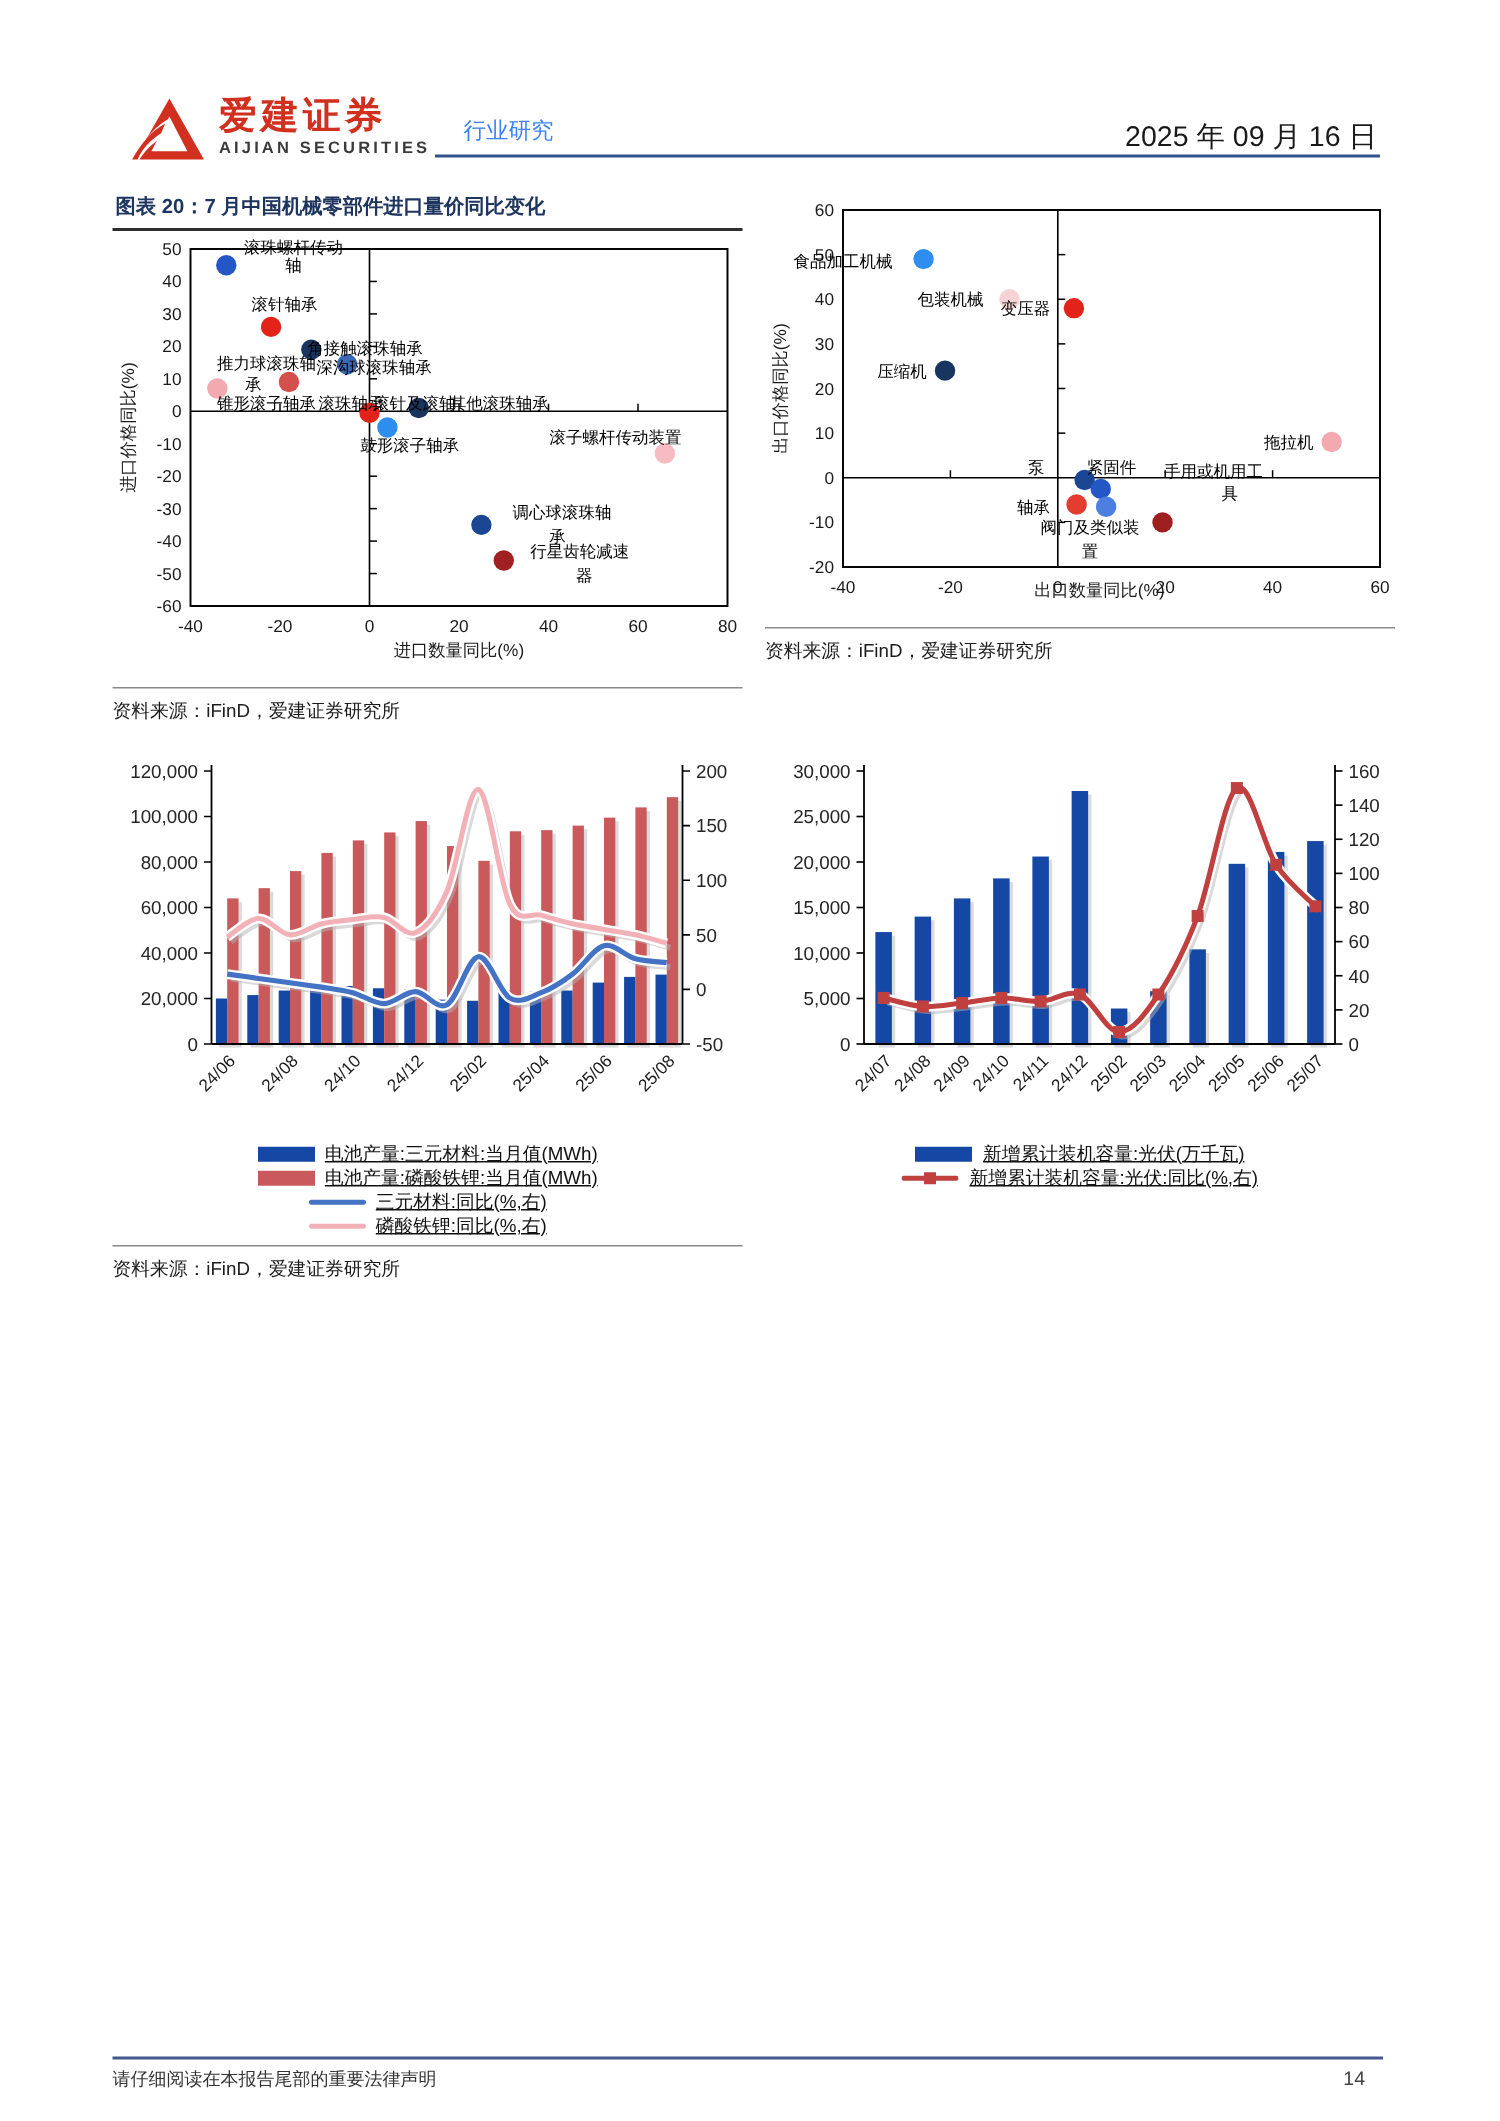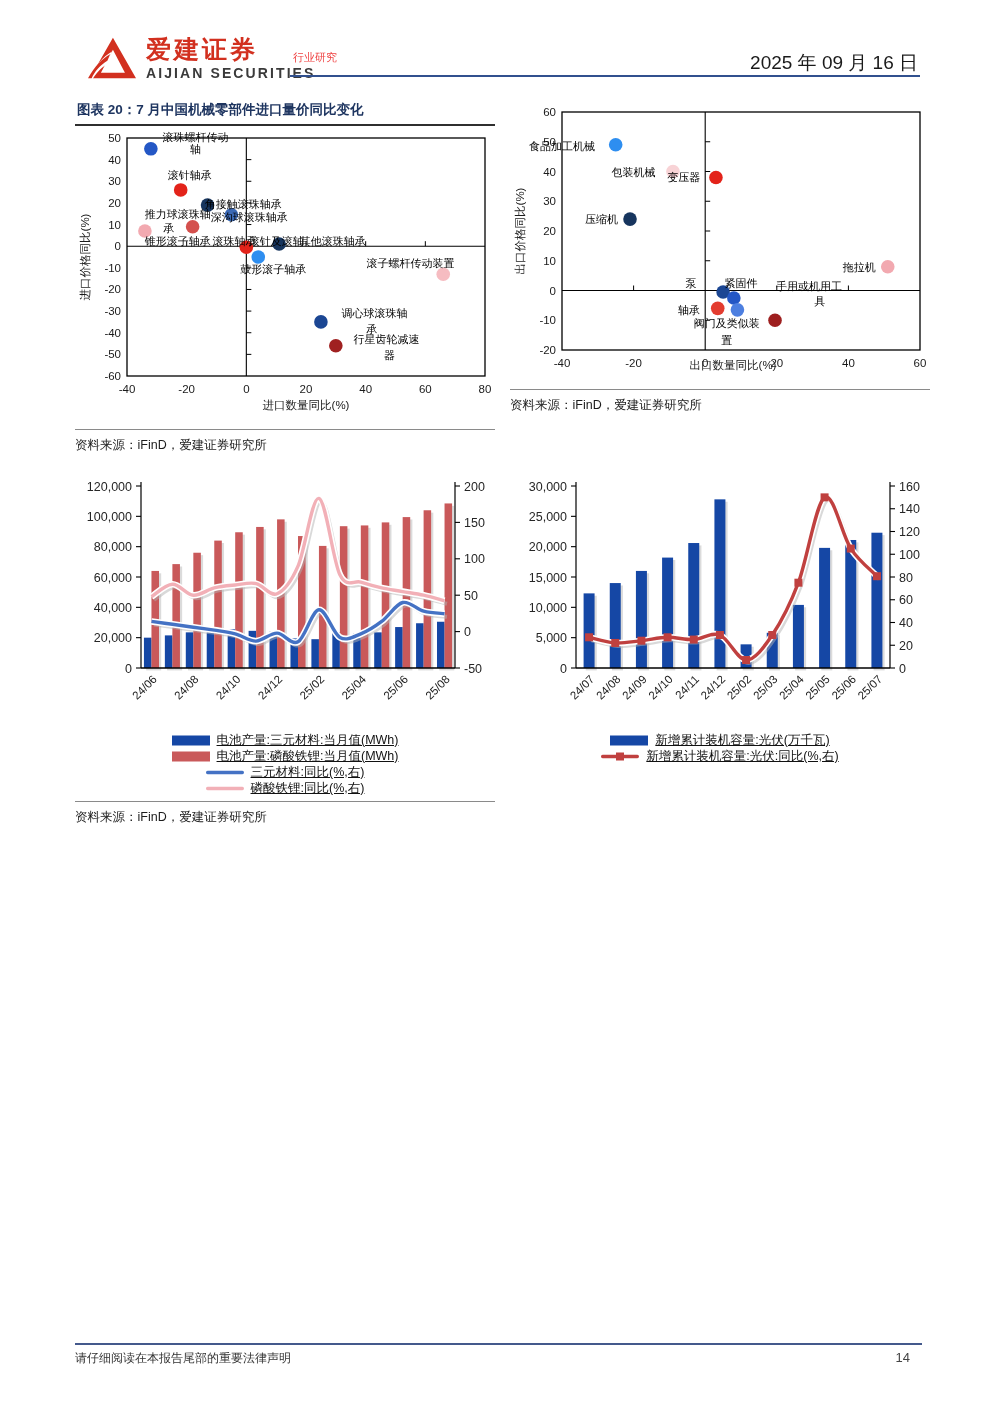--- a/index.html
+++ b/index.html
@@ -1,25 +1,25 @@
 <!DOCTYPE html>
 <html><head>
 <meta charset="utf-8">
 <style>
   html,body{margin:0;padding:0;background:#ffffff;}
   body{width:1000px;height:1414px;position:relative;font-family:"Liberation Sans","DejaVu Sans",sans-serif;color:#111;}
-  .page{position:absolute;inset:0;background:#fff;overflow:hidden;}
+  .page{position:absolute;inset:0;background:#fff;overflow:hidden;margin-top:28px;}
 
   
   .logo-wrap{position:absolute;left:88px;top:36px;display:flex;align-items:flex-start;}
   .logo-mark{width:48px;height:44px;}
   .logo-text{margin-left:10px;}
   .logo-title{color:#d2301f;font-size:25px;font-weight:bold;letter-spacing:3px;line-height:1.05;}
-  .logo-subtitle{color:#3a3a3a;font-size:14px;font-weight:bold;letter-spacing:2.1px;margin-top:3px;}
-  .report-type{position:absolute;left:293px;top:50px;font-size:11px;color:#ef4444;}
+  .logo-subtitle{color:#3a3a3a;font-size:11px;font-weight:bold;letter-spacing:2.1px;margin-top:3px;}
+  .report-type{position:absolute;left:309px;top:50px;font-size:15px;color:#3b82f6;}
   .report-date{position:absolute;right:82px;top:50px;font-size:19px;color:#1a1a1a;}
   .header-divider{position:absolute;left:290px;right:80px;top:75px;height:2px;background:#31508e;}
 
   
   .figure{position:absolute;width:420px;}
   .fig-20{left:75px;top:100px;}
   .fig-21{left:510px;top:100px;}
   .fig-22{left:75px;top:470px;}
   .fig-23{left:510px;top:470px;}
   .fig-title{font-size:13.5px;font-weight:bold;color:#1e3560;padding:1px 0 5px 2px;border-bottom:2px solid #2f2f2f;line-height:1.3;white-space:nowrap;}

